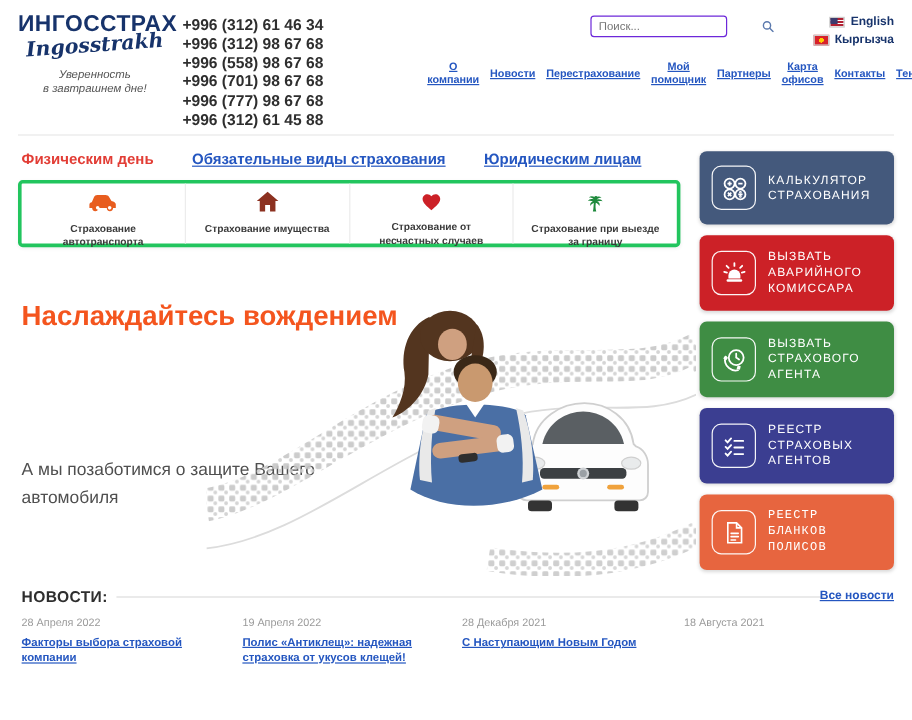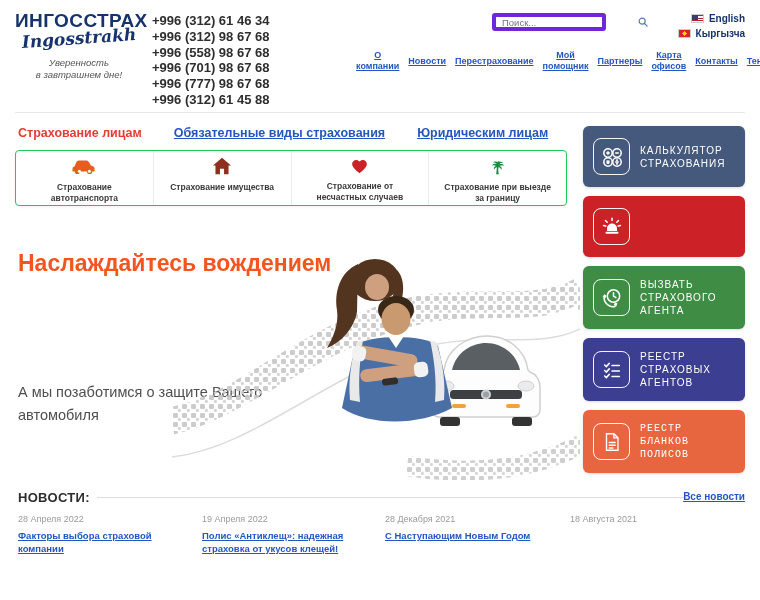--- a/index.html
+++ b/index.html
@@ -14,21 +14,21 @@
   .logo-block { position:absolute; left:15px; top:10px; width:128px; text-align:center; cursor:pointer; }
   .logo-title { font-size:19px; font-weight:800; color:#17336b; letter-spacing:.4px; }
   .logo-script { font-family:"DejaVu Serif", serif; font-style:italic; font-size:17px; font-weight:700;
                  color:#17336b; margin-top:-4px; transform:rotate(-4deg); }
   .tagline { margin-top:9px; font-style:italic; font-size:9.5px; color:#555; line-height:12px; }
 
   .phones { position:absolute; left:152px; top:13px; font-weight:700; font-size:13px;
             line-height:15.8px; color:#2e2e2e; }
 
   .search-wrap { position:absolute; left:492px; top:13px; width:114px; height:18px;
-                 border:4px solid #6d28d9; border-radius:3px; background:#fff;
+                 border:1px solid #6d28d9; border-radius:3px; background:#fff;
                  display:flex; align-items:center; }
   .search-wrap input { flex:1; border:none; outline:none; font-size:9.5px; padding:0 4px 0 6px;
                        color:#444; background:transparent; font-family:"Liberation Sans", sans-serif; }
   .search-wrap .mag { width:14px; display:flex; align-items:center; justify-content:center; cursor:pointer; }
 
   .langs { position:absolute; right:15px; top:13px; display:flex; flex-direction:column;
            gap:4px; align-items:flex-end; }
   .lang-row { display:flex; align-items:center; gap:5px; cursor:pointer; }
   .lang-row span { font-size:10px; font-weight:600; color:#17336b; }
   .flag { width:13px; height:9px; border:.5px solid #ccc; position:relative; display:inline-block; }
@@ -42,21 +42,21 @@
 
   .header-divider { position:absolute; left:15px; top:112px; width:730px; height:1px; background:#e8e8e8; }
 
   
   .tabs { position:absolute; left:18px; top:126px; display:flex; gap:32px; }
   .tab { font-size:12.5px; font-weight:700; color:#2456c0; text-decoration:underline; cursor:pointer; }
   .tab.active { color:#e23d35; text-decoration:none; }
 
   
   .cards { position:absolute; left:15px; top:150px; width:552px; height:56px; display:flex;
-           background:#fff; border:1px solid #22c55e; border-radius:4px;
+           background:#fff; border:3px solid #22c55e; border-radius:4px;
            box-shadow:0 1px 3px rgba(0,0,0,.06); }
   .card { flex:1; display:flex; flex-direction:column; align-items:center; justify-content:flex-start;
           padding-top:6px; gap:3px; cursor:pointer; }
   .card + .card { border-left:1px solid #ececec; }
   .card-label { font-size:8.5px; font-weight:700; color:#3a3a3a; text-align:center;
                 line-height:10.5px; padding:0 10px; }
 
   
   .banner-title { position:absolute; left:18px; top:250px; font-size:23px; font-weight:800; color:#f4551e; }
   .banner-sub { position:absolute; left:18px; top:381px; width:245px; font-size:14.5px;
@@ -134,21 +134,21 @@
   <div class="nav-item">Партнеры</div>
   <div class="nav-item">Карта офисов</div>
   <div class="nav-item">Контакты</div>
   <div class="nav-item">Тендеры</div>
 
 </div>
 
 <div class="header-divider"></div>
 
 <div class="tabs">
-  <div class="tab active">Страхование лицам</div>
+  <div class="tab active">Физическим день</div>
   <div class="tab">Обязательные виды страхования</div>
   <div class="tab">Юридическим лицам</div>
 </div>
 
 <div class="cards">
   <div class="card">
     <span>
       <svg width="26" height="18" viewBox="0 0 26 18">
           <path d="M3.5 9.5l1.8-4.2c.5-1.1 1.5-1.8 2.7-1.8h7c1.2 0 2.3.6 2.9 1.6l2 3.3c2 .4 3.6 1.3 3.6 2.9v3.1h-2.3a2.6 2.6 0 0 1-5.2 0h-7a2.6 2.6 0 0 1-5.2 0H1.5v-2.7c0-1.3.8-1.9 2-2.2z" fill="#e85d1f"></path>
           <circle cx="8.4" cy="14.2" r="1.5" fill="#fff"></circle>
@@ -260,20 +260,21 @@
         <rect x="5.5" y="16.8" width="13" height="2" rx="1" fill="#fff"></rect>
         <g stroke="#fff" stroke-width="1.5" stroke-linecap="round">
           <path d="M12 3.2v2.4"></path>
             <path d="M5.5 5.5l1.7 1.7"></path>
             <path d="M18.5 5.5l-1.7 1.7"></path>
           <path d="M3.5 10.5l2.3.6"></path>
             <path d="M20.5 10.5l-2.3.6"></path>
         </g>
       </svg>
     </span>
+    <span class="slabel">Вызвать аварийного комиссара</span>
   </div>
   <div class="sbtn" style="background-color: rgb(63, 141, 68);">
     <span class="sicon">
       <svg width="24" height="24" viewBox="0 0 24 24" fill="none" stroke="#fff" stroke-width="1.5">
         <circle cx="13.5" cy="10" r="6.2"></circle>
         <path d="M13.5 6.8V10l2.4 1.6" stroke-linecap="round"></path>
         <path d="M5 9.5c-1.8 2.8-.6 6.8 2.5 9.2 2.4 1.9 5.3 2.5 7.5 1.8" stroke-linecap="round"></path>
         <path d="M4.3 8.3l2.4 1.8-1.5 2.2-2.5-1.6z" fill="#fff" stroke="none"></path>
         <path d="M13.8 19.2l1-2.8 2.5.9-.7 2.9z" fill="#fff" stroke="none"></path>
       </svg>

